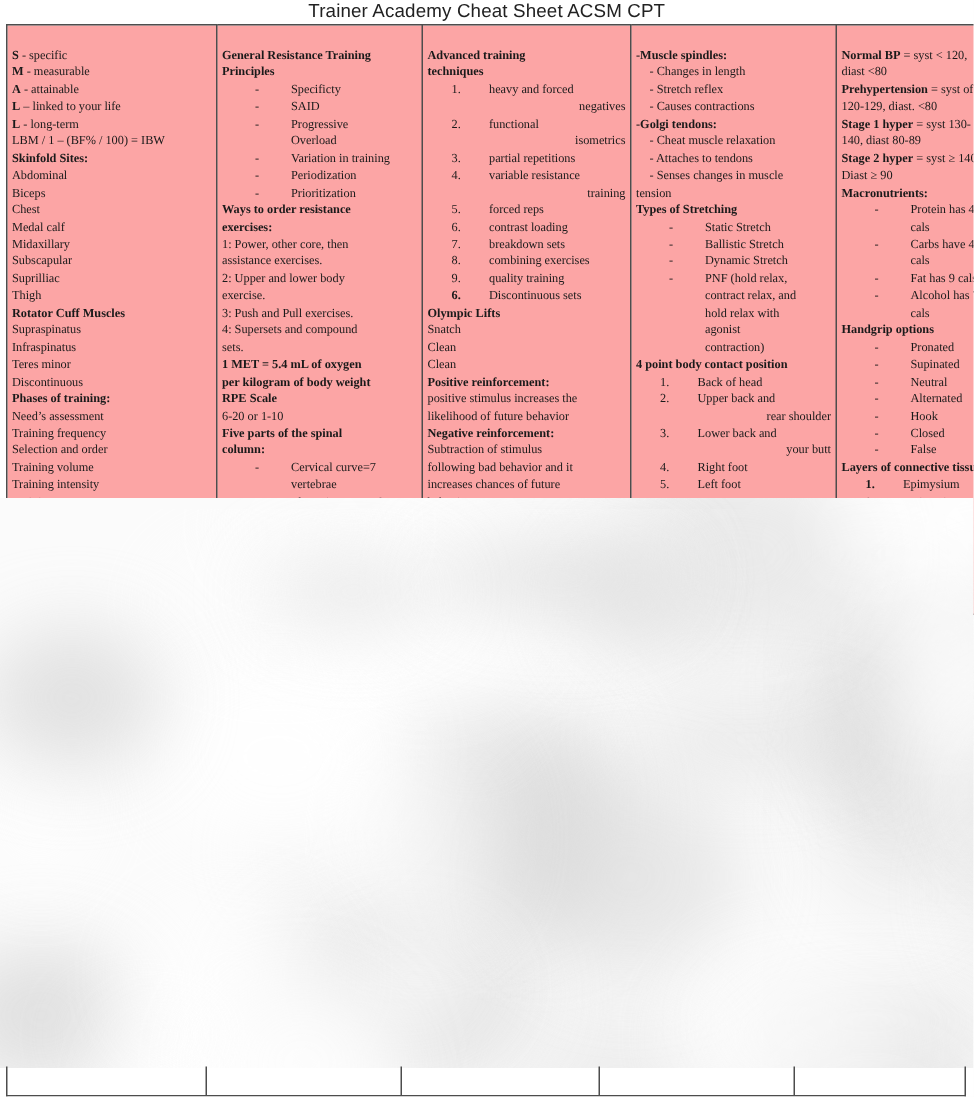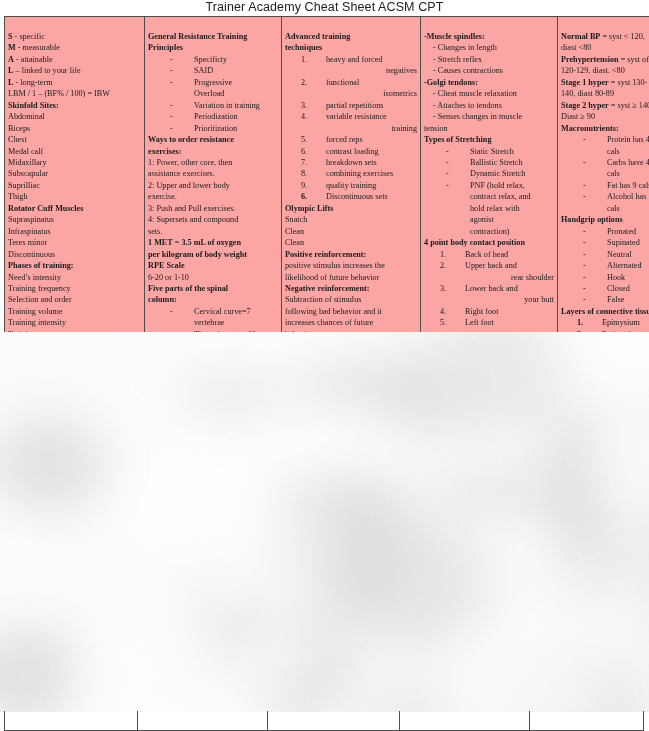--- a/index.html
+++ b/index.html
@@ -156,21 +156,21 @@
           <span class="ln">Midaxillary</span>
           <span class="ln">Subscapular</span>
           <span class="ln">Suprilliac</span>
           <span class="ln">Thigh</span>
           <span class="ln b">Rotator Cuff Muscles</span>
           <span class="ln">Supraspinatus</span>
           <span class="ln">Infraspinatus</span>
           <span class="ln">Teres minor</span>
           <span class="ln">Discontinuous</span>
           <span class="ln b">Phases of training:</span>
-          <span class="ln">Need’s intensity</span>
+          <span class="ln">Need’s assessment</span>
           <span class="ln">Training frequency</span>
           <span class="ln">Selection and order</span>
           <span class="ln">Training volume</span>
           <span class="ln">Training intensity</span>
           <span class="ln">Training tempo</span>
           <span class="ln">Rest intervals</span>
           <span class="ln b">Joint types:</span>
         </td>
     <td class="col2">
           <span class="ln b ctr">General Resistance Training</span>
@@ -184,21 +184,21 @@
           <span class="dash-row"><span class="dsh">-</span>Prioritization</span>
           <span class="ln b">Ways to order resistance</span>
           <span class="ln b">exercises:</span>
           <span class="ln">1: Power, other core, then</span>
           <span class="ln">assistance exercises.</span>
           <span class="ln">2: Upper and lower body</span>
           <span class="ln">exercise.</span>
           <span class="ln">3: Push and Pull exercises.</span>
           <span class="ln">4: Supersets and compound</span>
           <span class="ln">sets.</span>
-          <span class="ln b">1 MET = 3.5 mL of oxygen</span>
+          <span class="ln b">1 MET = 5.4 mL of oxygen</span>
           <span class="ln b">per kilogram of body weight</span>
           <span class="ln b">RPE Scale</span>
           <span class="ln"> 6-20 or 1-10</span>
           <span class="ln b">Five parts of the spinal</span>
           <span class="ln b">column:</span>
           <span class="dash-row"><span class="dsh">-</span>Cervical curve=7</span>
           <span class="cont">vertebrae</span>
           <span class="dash-row"><span class="dsh">-</span>Thoracic curve=12</span>
           <span class="cont">vertebrae</span>
           <span class="dash-row"><span class="dsh">-</span>Lumbar curve=5</span>

